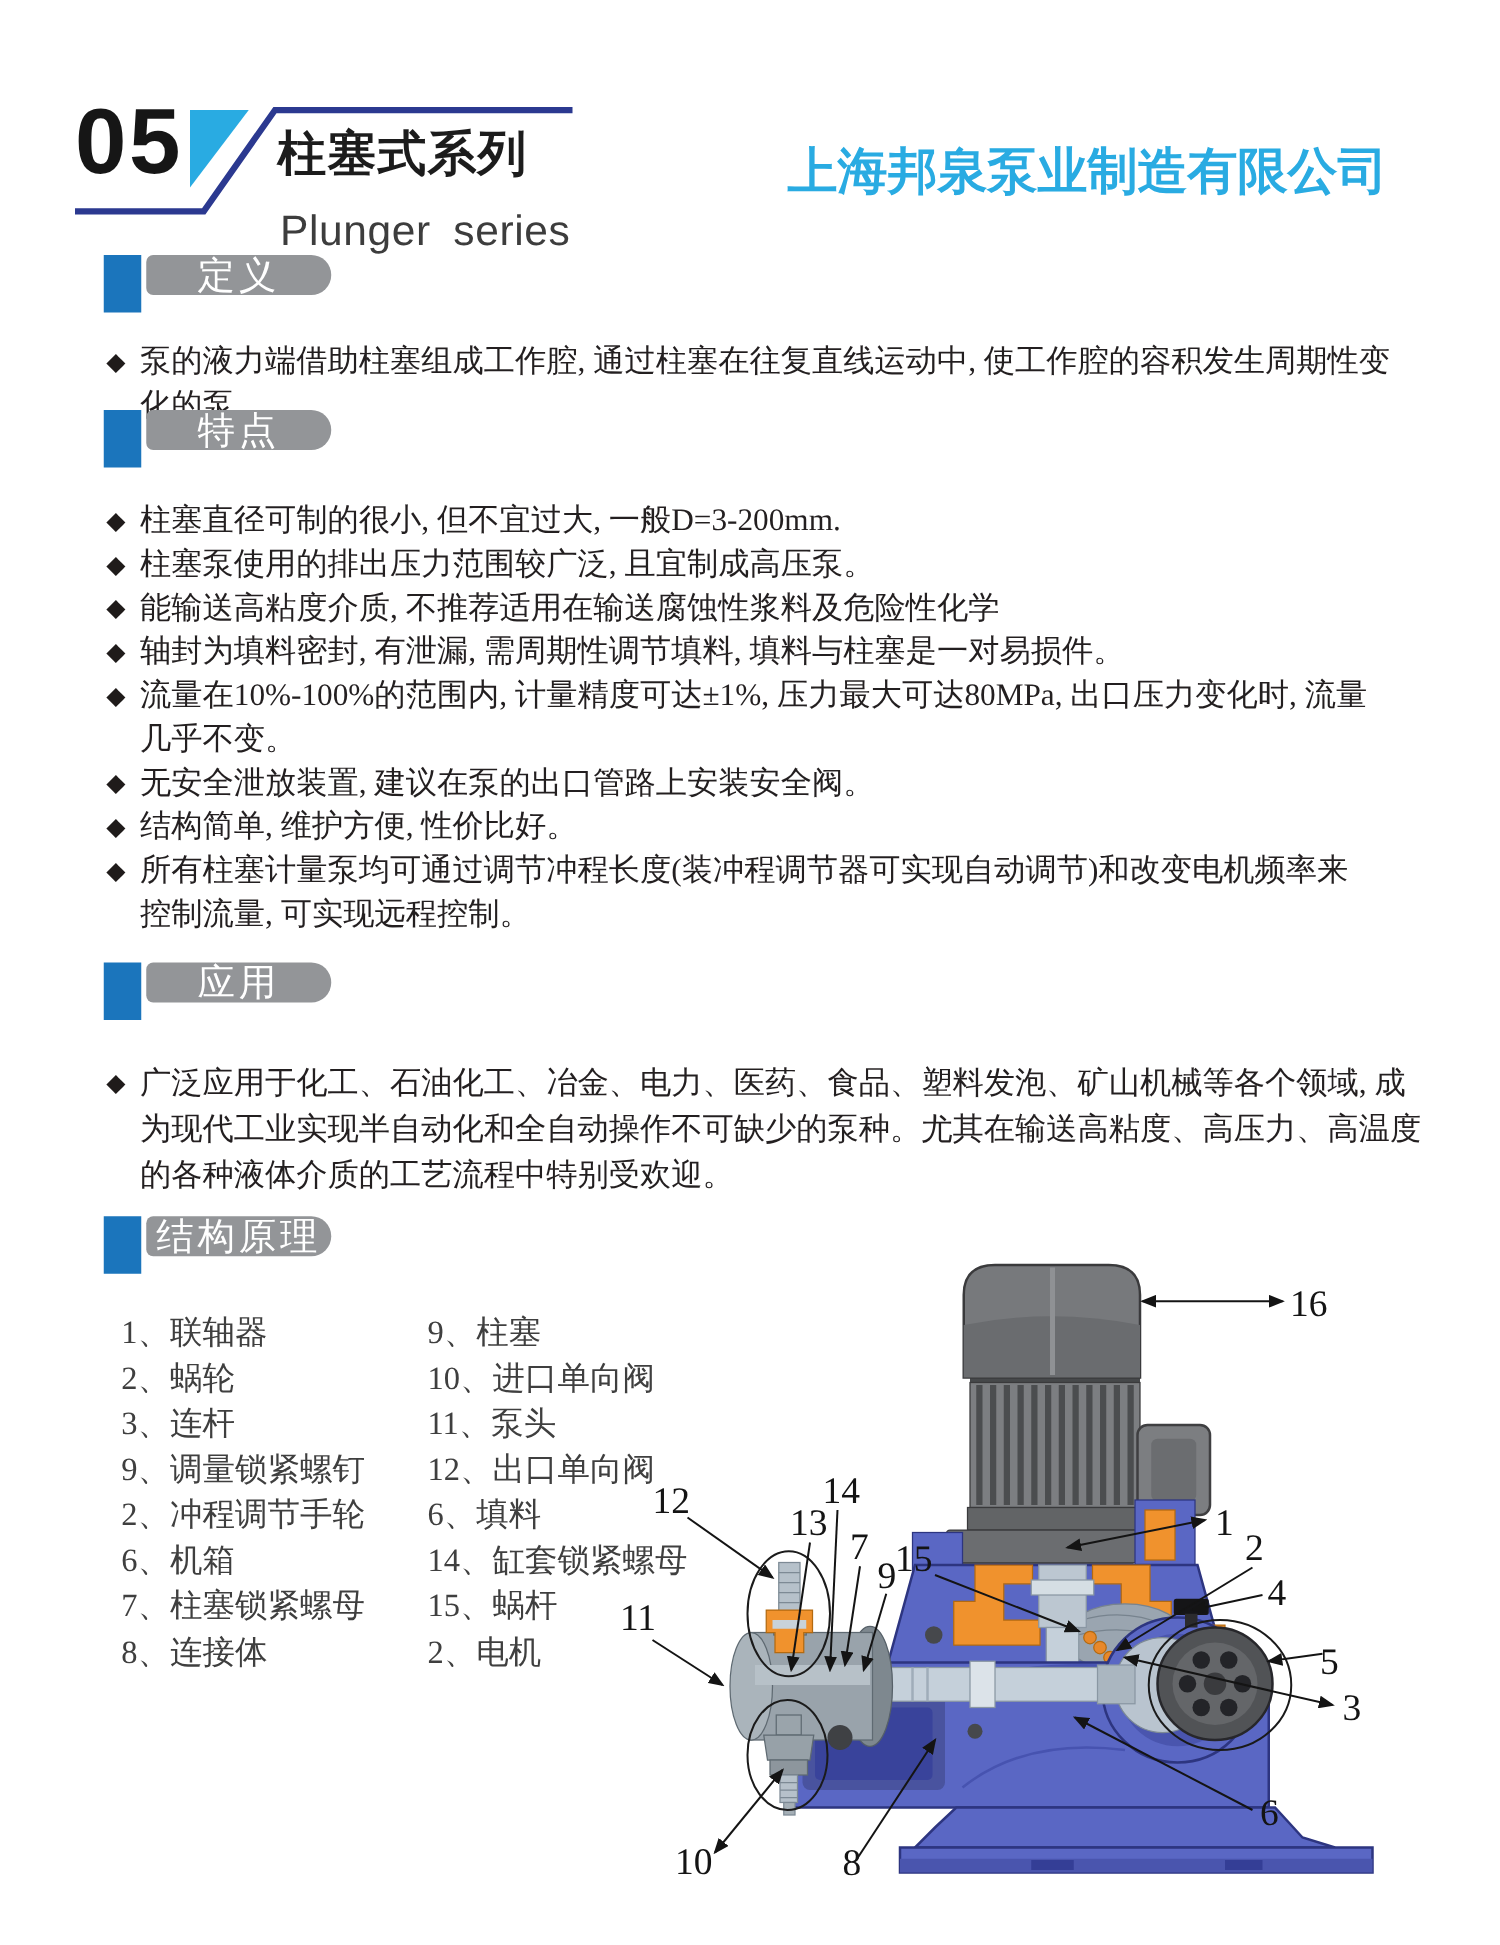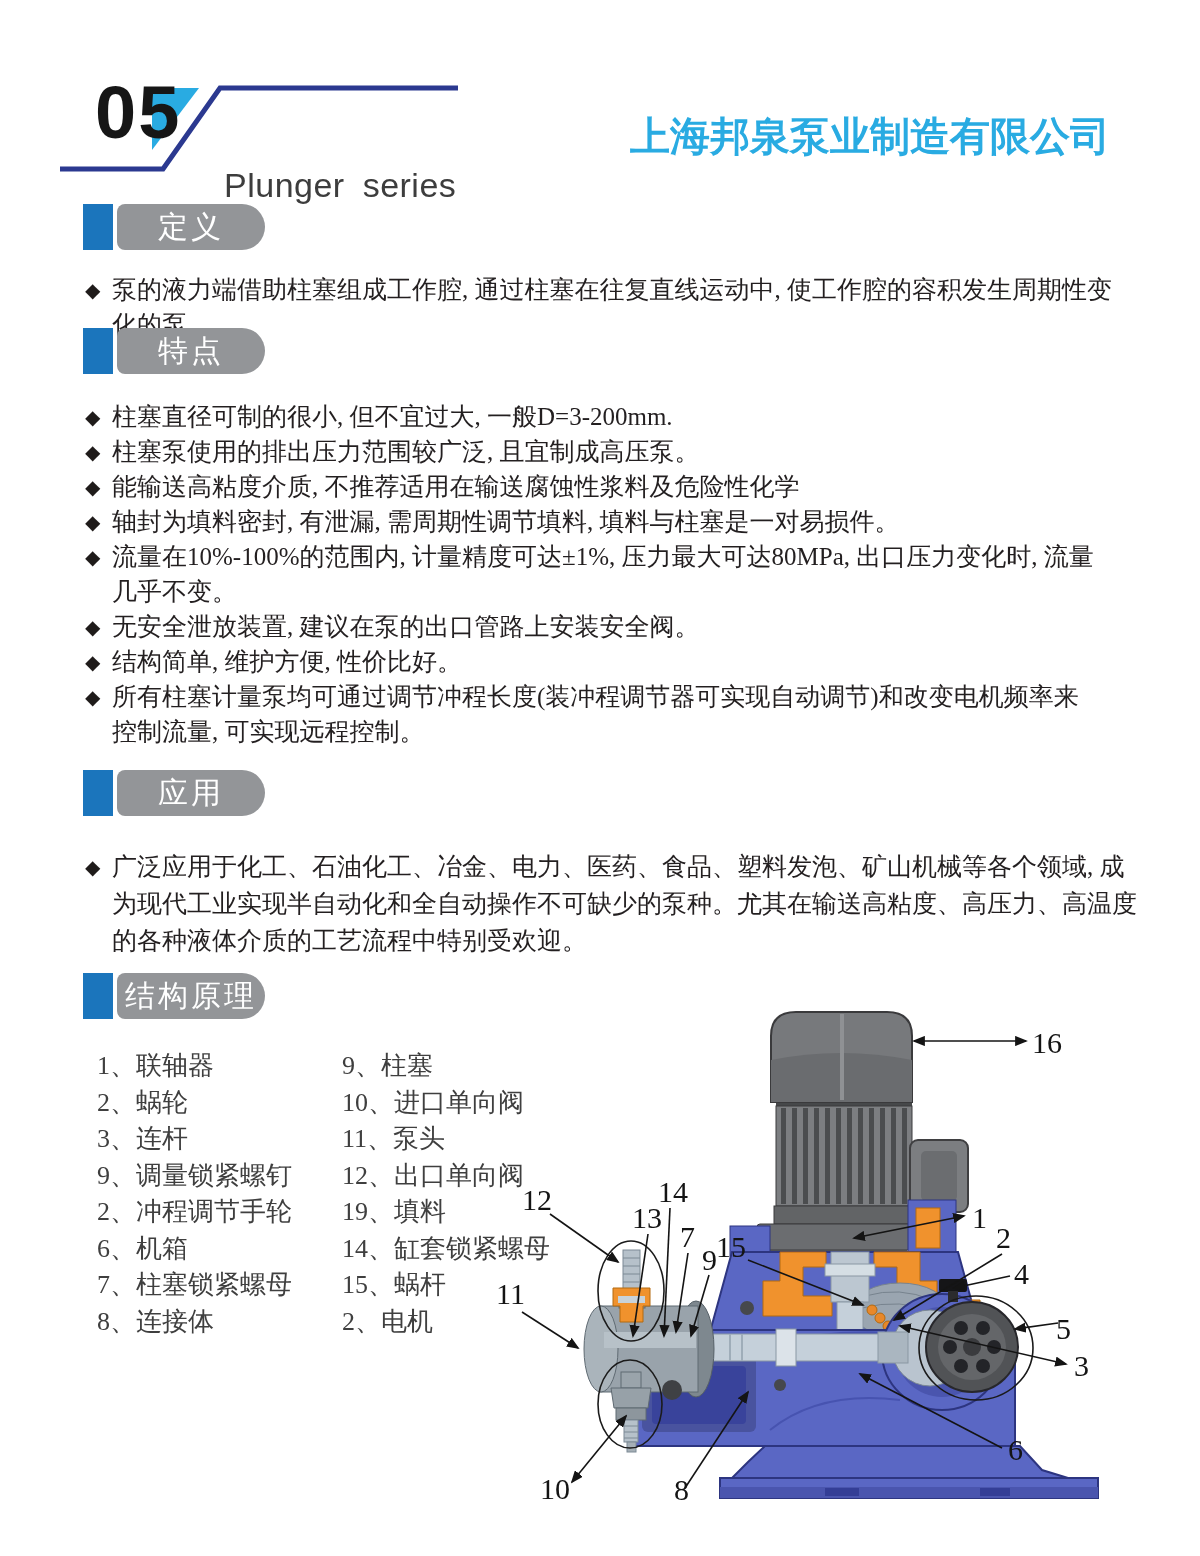--- a/index.html
+++ b/index.html
@@ -4,39 +4,39 @@
 <style>
   html,body{margin:0;padding:0;background:#e8e8e8;}
   .page{
     position:relative;width:1200px;height:1556px;margin:0 auto;background:#ffffff;
     font-family:"Liberation Serif","DejaVu Serif",serif;color:#231f20;overflow:hidden;
   }
   .abs{position:absolute;}
   
   .page-num{
     left:60px;top:76px;font-family:"Liberation Sans","DejaVu Sans",sans-serif;
-    font-weight:900;font-size:74px;line-height:1;color:#161616;letter-spacing:2px;margin-left:35px;
+    font-weight:900;font-size:74px;line-height:1;color:#161616;letter-spacing:2px;
   }
   .main-title{
     left:222px;top:103px;font-family:"Liberation Sans","DejaVu Sans",sans-serif;
     font-weight:600;font-size:39px;line-height:1.1;color:#1c1c1c;letter-spacing:1px;
   }
   .sub-title{
     left:224px;top:148px;font-family:"Liberation Sans","DejaVu Sans",sans-serif;
     font-size:34px;color:#3d3d3d;letter-spacing:.5px;word-spacing:8px;margin-top:18px;
   }
   .company{
     left:630px;top:109px;font-family:Liberation Sans, sans-serif;
     font-weight:700;font-size:40px;color:#29abe2;letter-spacing:0;
   }
   
   .tab{left:83px;height:46px;}
   .tab .sq{position:absolute;left:0;top:0;width:30px;height:46px;background:#1b75bc;}
   .tab .gray{
-    position:absolute;left:34px;top:0;width:148px;height:46px;background:#939598;
+    position:absolute;left:34px;top:0;width:148px;height:32px;background:#939598;
     border-radius:8px 23px 23px 8px;color:#ffffff;font-size:30px;letter-spacing:3px;
     display:flex;align-items:center;justify-content:center;box-sizing:border-box;
   }
   
   .blist{left:85px;margin:0;padding:0;list-style:none;}
   .blist li{position:relative;padding-left:27px;font-size:25px;line-height:35px;}
   .dm{position:absolute;left:0;top:1px;font-size:20px;color:#1f1b1a;}
   .para{left:85px;position:relative;padding-left:27px;font-size:25px;line-height:37px;}
   
   .plist{margin:12px;padding:0;list-style:none;font-size:26px;line-height:36.5px;color:#3f3f3f;}
@@ -49,20 +49,21 @@
 <body>
 
 <div class="page">
 
   <svg class="abs" style="left:0;top:0;" width="520" height="200" viewBox="0 0 520 200">
     <polygon points="152,88 199,88 152,150" fill="#29abe2"></polygon>
     <path d="M60,169 L163,169 L220,88 L458,88" fill="none" stroke="#2b3990" stroke-width="5"></path>
   </svg>
 
   <div class="abs page-num">05</div>
+  <div class="abs main-title">柱塞式系列</div>
   <div class="abs sub-title">Plunger series</div>
   <div class="abs company">上海邦泉泵业制造有限公司</div>
 
   <div class="abs tab" style="top:204px;">
     <div class="sq"></div>
     <div class="gray">定义</div>
   </div>
   <ul class="abs blist" style="top:272px;width:1050px;">
     <li>
       <span class="dm">◆</span>
@@ -107,21 +108,21 @@
     <li>2、冲程调节手轮</li>
     <li>6、机箱</li>
     <li>7、柱塞锁紧螺母</li>
     <li>8、连接体</li>
   </ul>
   <ul class="abs plist" style="left:330px;top:1036px;">
     <li>9、柱塞</li>
     <li>10、进口单向阀</li>
     <li>11、泵头</li>
     <li>12、出口单向阀</li>
-    <li>19、填料</li>
+    <li>6、填料</li>
     <li>14、缸套锁紧螺母</li>
     <li>15、蜗杆</li>
     <li>2、电机</li>
   </ul>
 
   <svg class="abs diagram" viewBox="0 0 680 556">
     <defs>
       <marker id="ah" viewBox="0 0 10 8" refX="8.5" refY="4" markerWidth="8" markerHeight="6.5" orient="auto-start-reverse">
         <path d="M0,0 L10,4 L0,8 Z" fill="#141414"></path>
       </marker>

